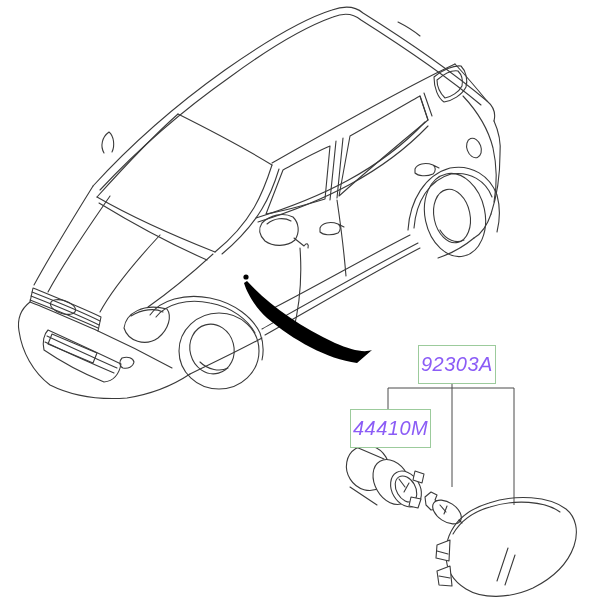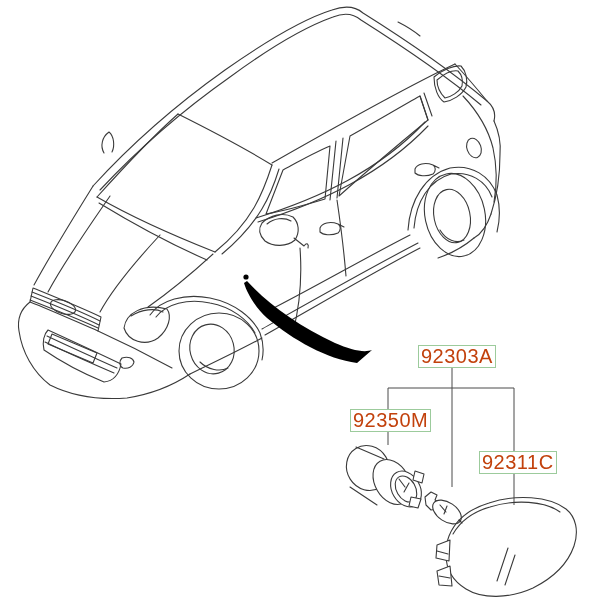--- a/index.html
+++ b/index.html
@@ -1,22 +1,22 @@
 <!DOCTYPE html>
 <html><head>
 <meta charset="utf-8">
 <style>
   html,body{margin:0;padding:0;background:#ffffff;}
   body{width:600px;height:606px;overflow:hidden;}
   .canvas{position:relative;width:600px;height:606px;background:#ffffff;
           font-family:"Liberation Sans",sans-serif;}
   .canvas svg{position:absolute;left:0;top:0;}
   .plabel{position:absolute;background:#ffffff;border:1px solid #9ccb9c;
-          color:#c2410c;font-size:20px;line-height:21px;padding:0 2px;
-          letter-spacing:.5px;white-space:nowrap;cursor:pointer;}
+          color:#8b5cf6;font-size:20px;line-height:21px;padding:8px 2px;
+          letter-spacing:.5px;white-space:nowrap;cursor:pointer;font-style:italic;}
   .ln{stroke:#3a3a3a;stroke-width:1.1;fill:none;stroke-linecap:round;stroke-linejoin:round;}
   .lnw{stroke:#3a3a3a;stroke-width:1.1;fill:#ffffff;stroke-linecap:round;stroke-linejoin:round;}
   .leader{stroke:#4a4a4a;stroke-width:1;fill:none;}
   .blk{fill:#000000;stroke:none;}
 </style>
 </head>
 <body>
 
 <div class="canvas">
 
@@ -159,16 +159,15 @@
     <path class="ln" d="M449,536 C455,521 469,509 489,503 C516,494 549,496 566,509 C576,517 579,531 574,546 C568,563 553,578 533,588 C509,599 482,599 466,589 C453,581 446,569 446,555 C446,548 447,541 449,536 Z"></path>
     <path class="ln" d="M453,534 C460,522 472,512 490,507 C515,499 545,501 560,512"></path>
     <path class="lnw" d="M450,540 L437,545 L436,558 L449,561 Z"></path>
     <path class="lnw" d="M450,566 L437,571 L439,585 L452,586 Z"></path>
     <path class="ln" d="M437,551 L448,554 M439,576 L450,578"></path>
     <path class="ln" d="M508,548 L497,581 M515,555 L505,585"></path>
   </g>
 </svg>
 
 <div class="plabel" style="left:418px;top:345px">92303A</div>
-<div class="plabel" style="left:350px;top:409px">92350M</div>
-<div class="plabel" style="left:479px;top:451px">92311C</div>
+<div class="plabel" style="left:350px;top:409px">44410M</div>
 
 </div>
 
 </body></html>

